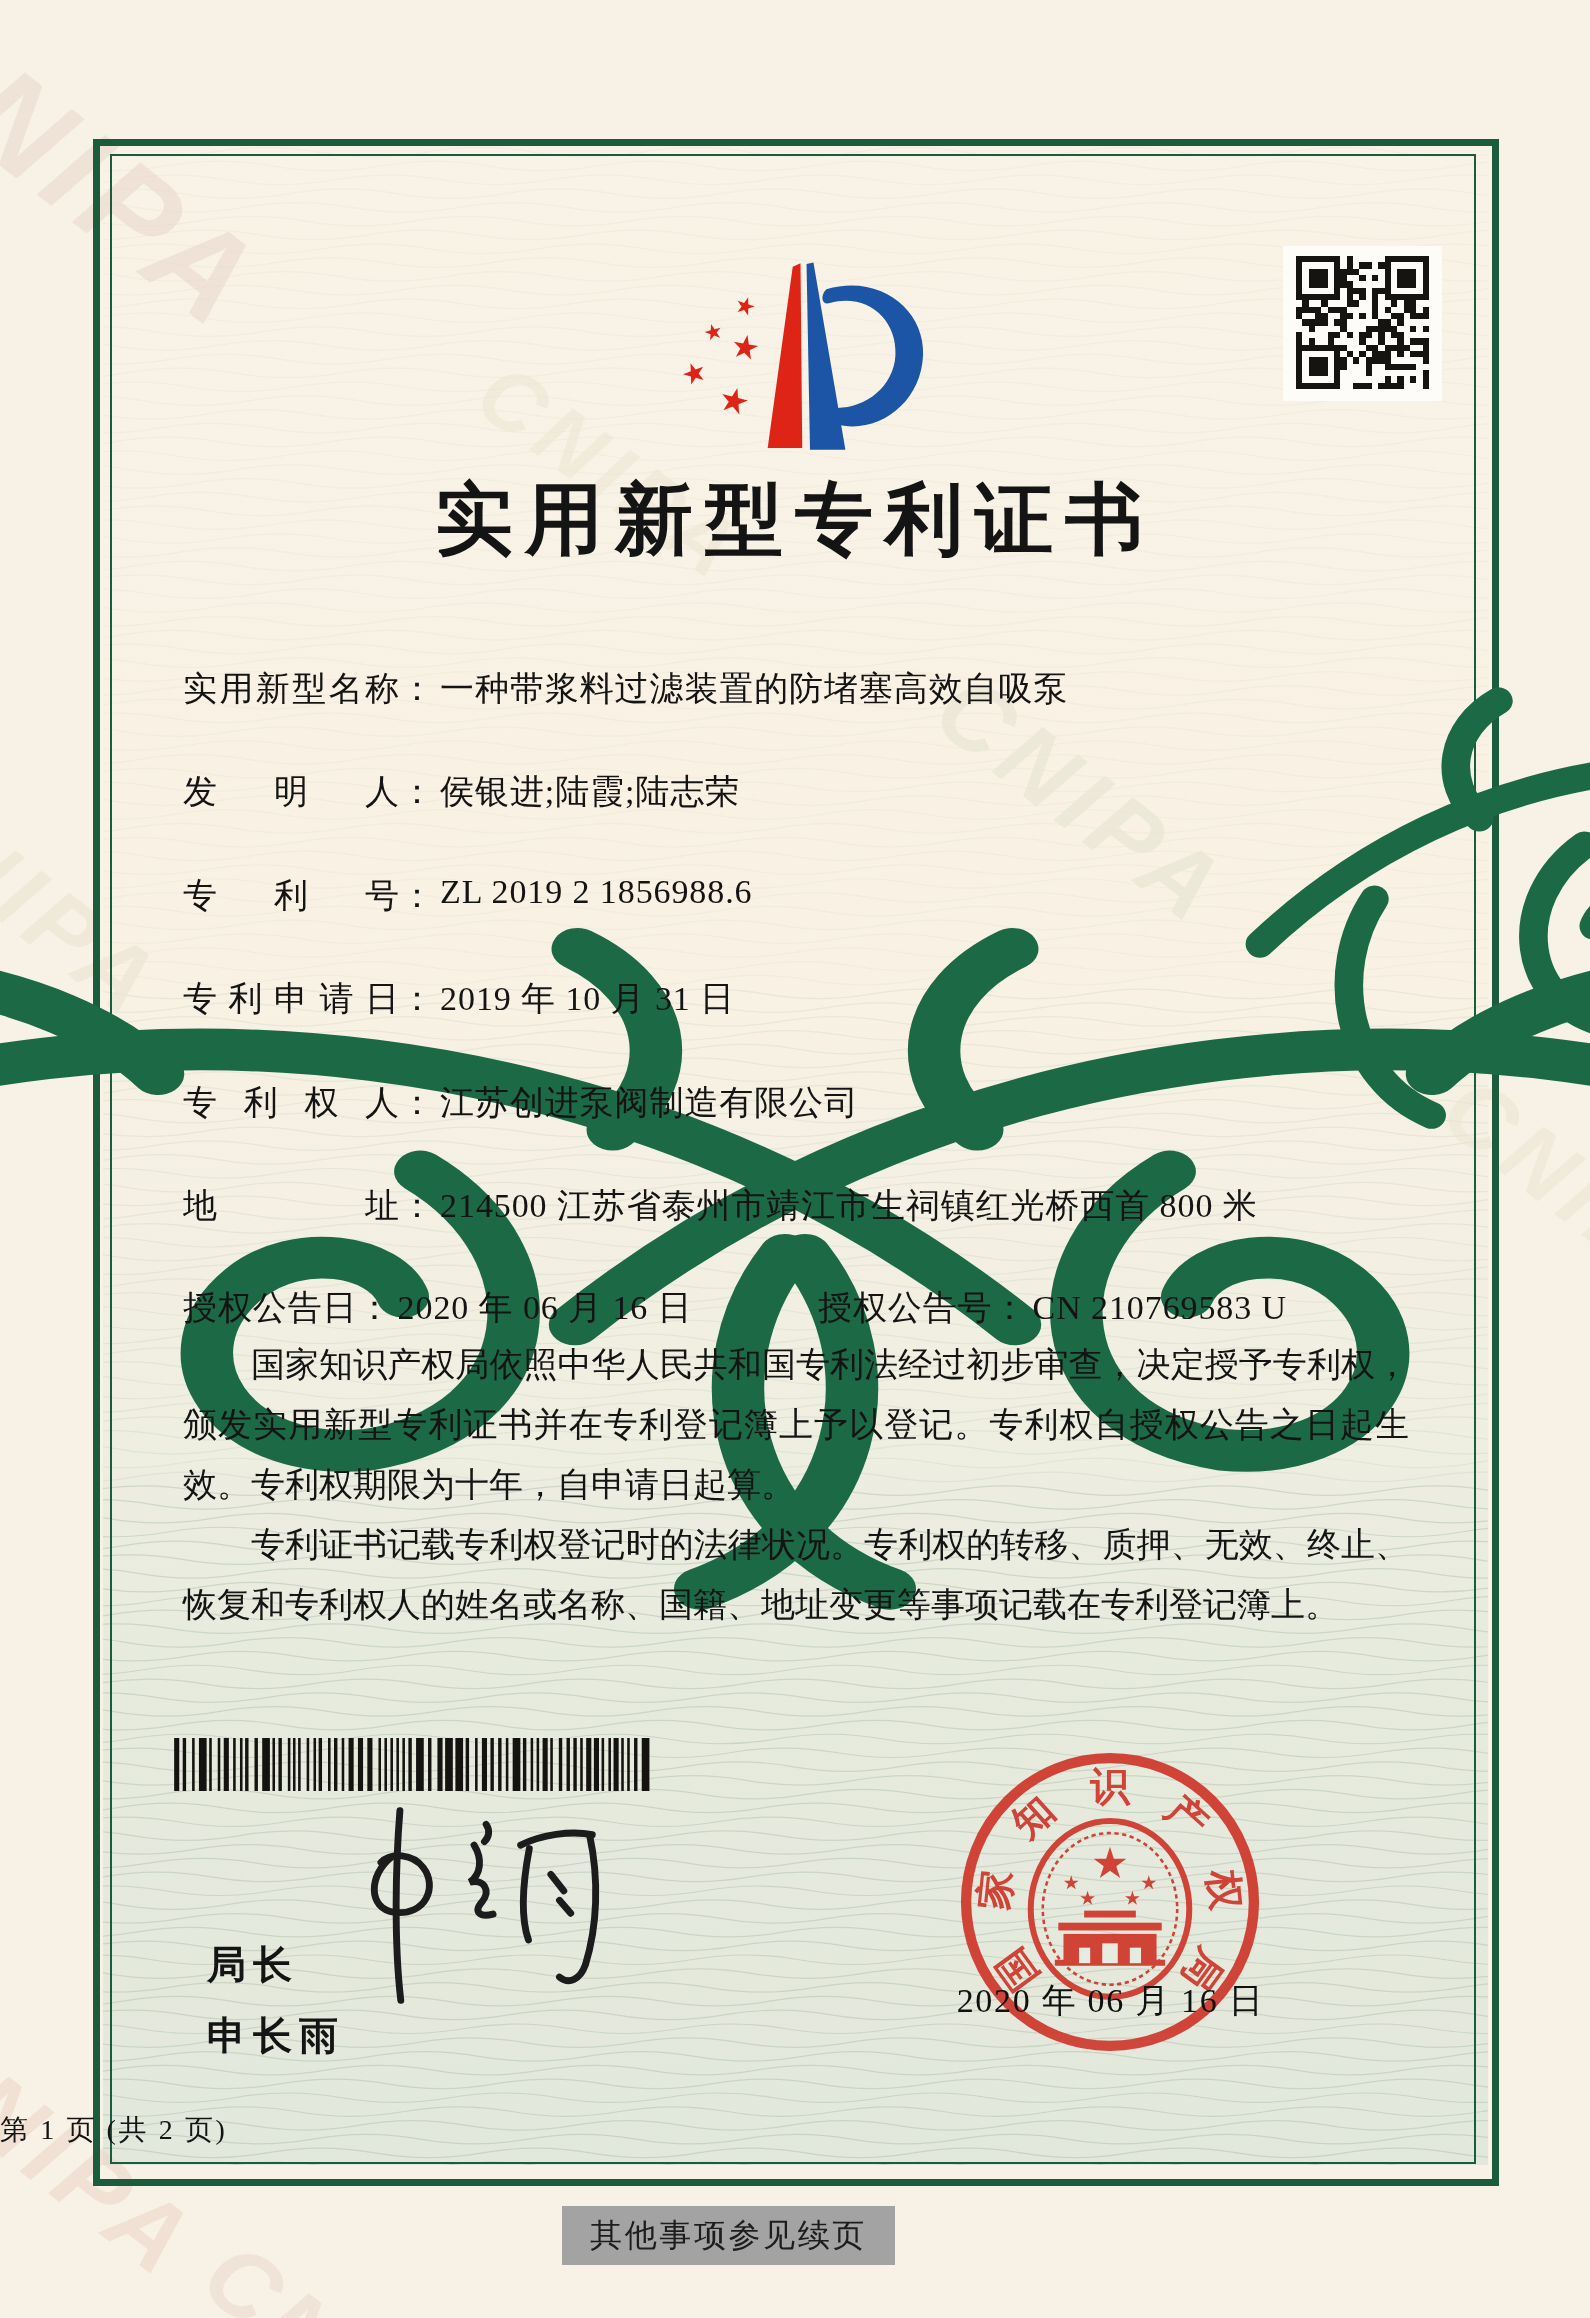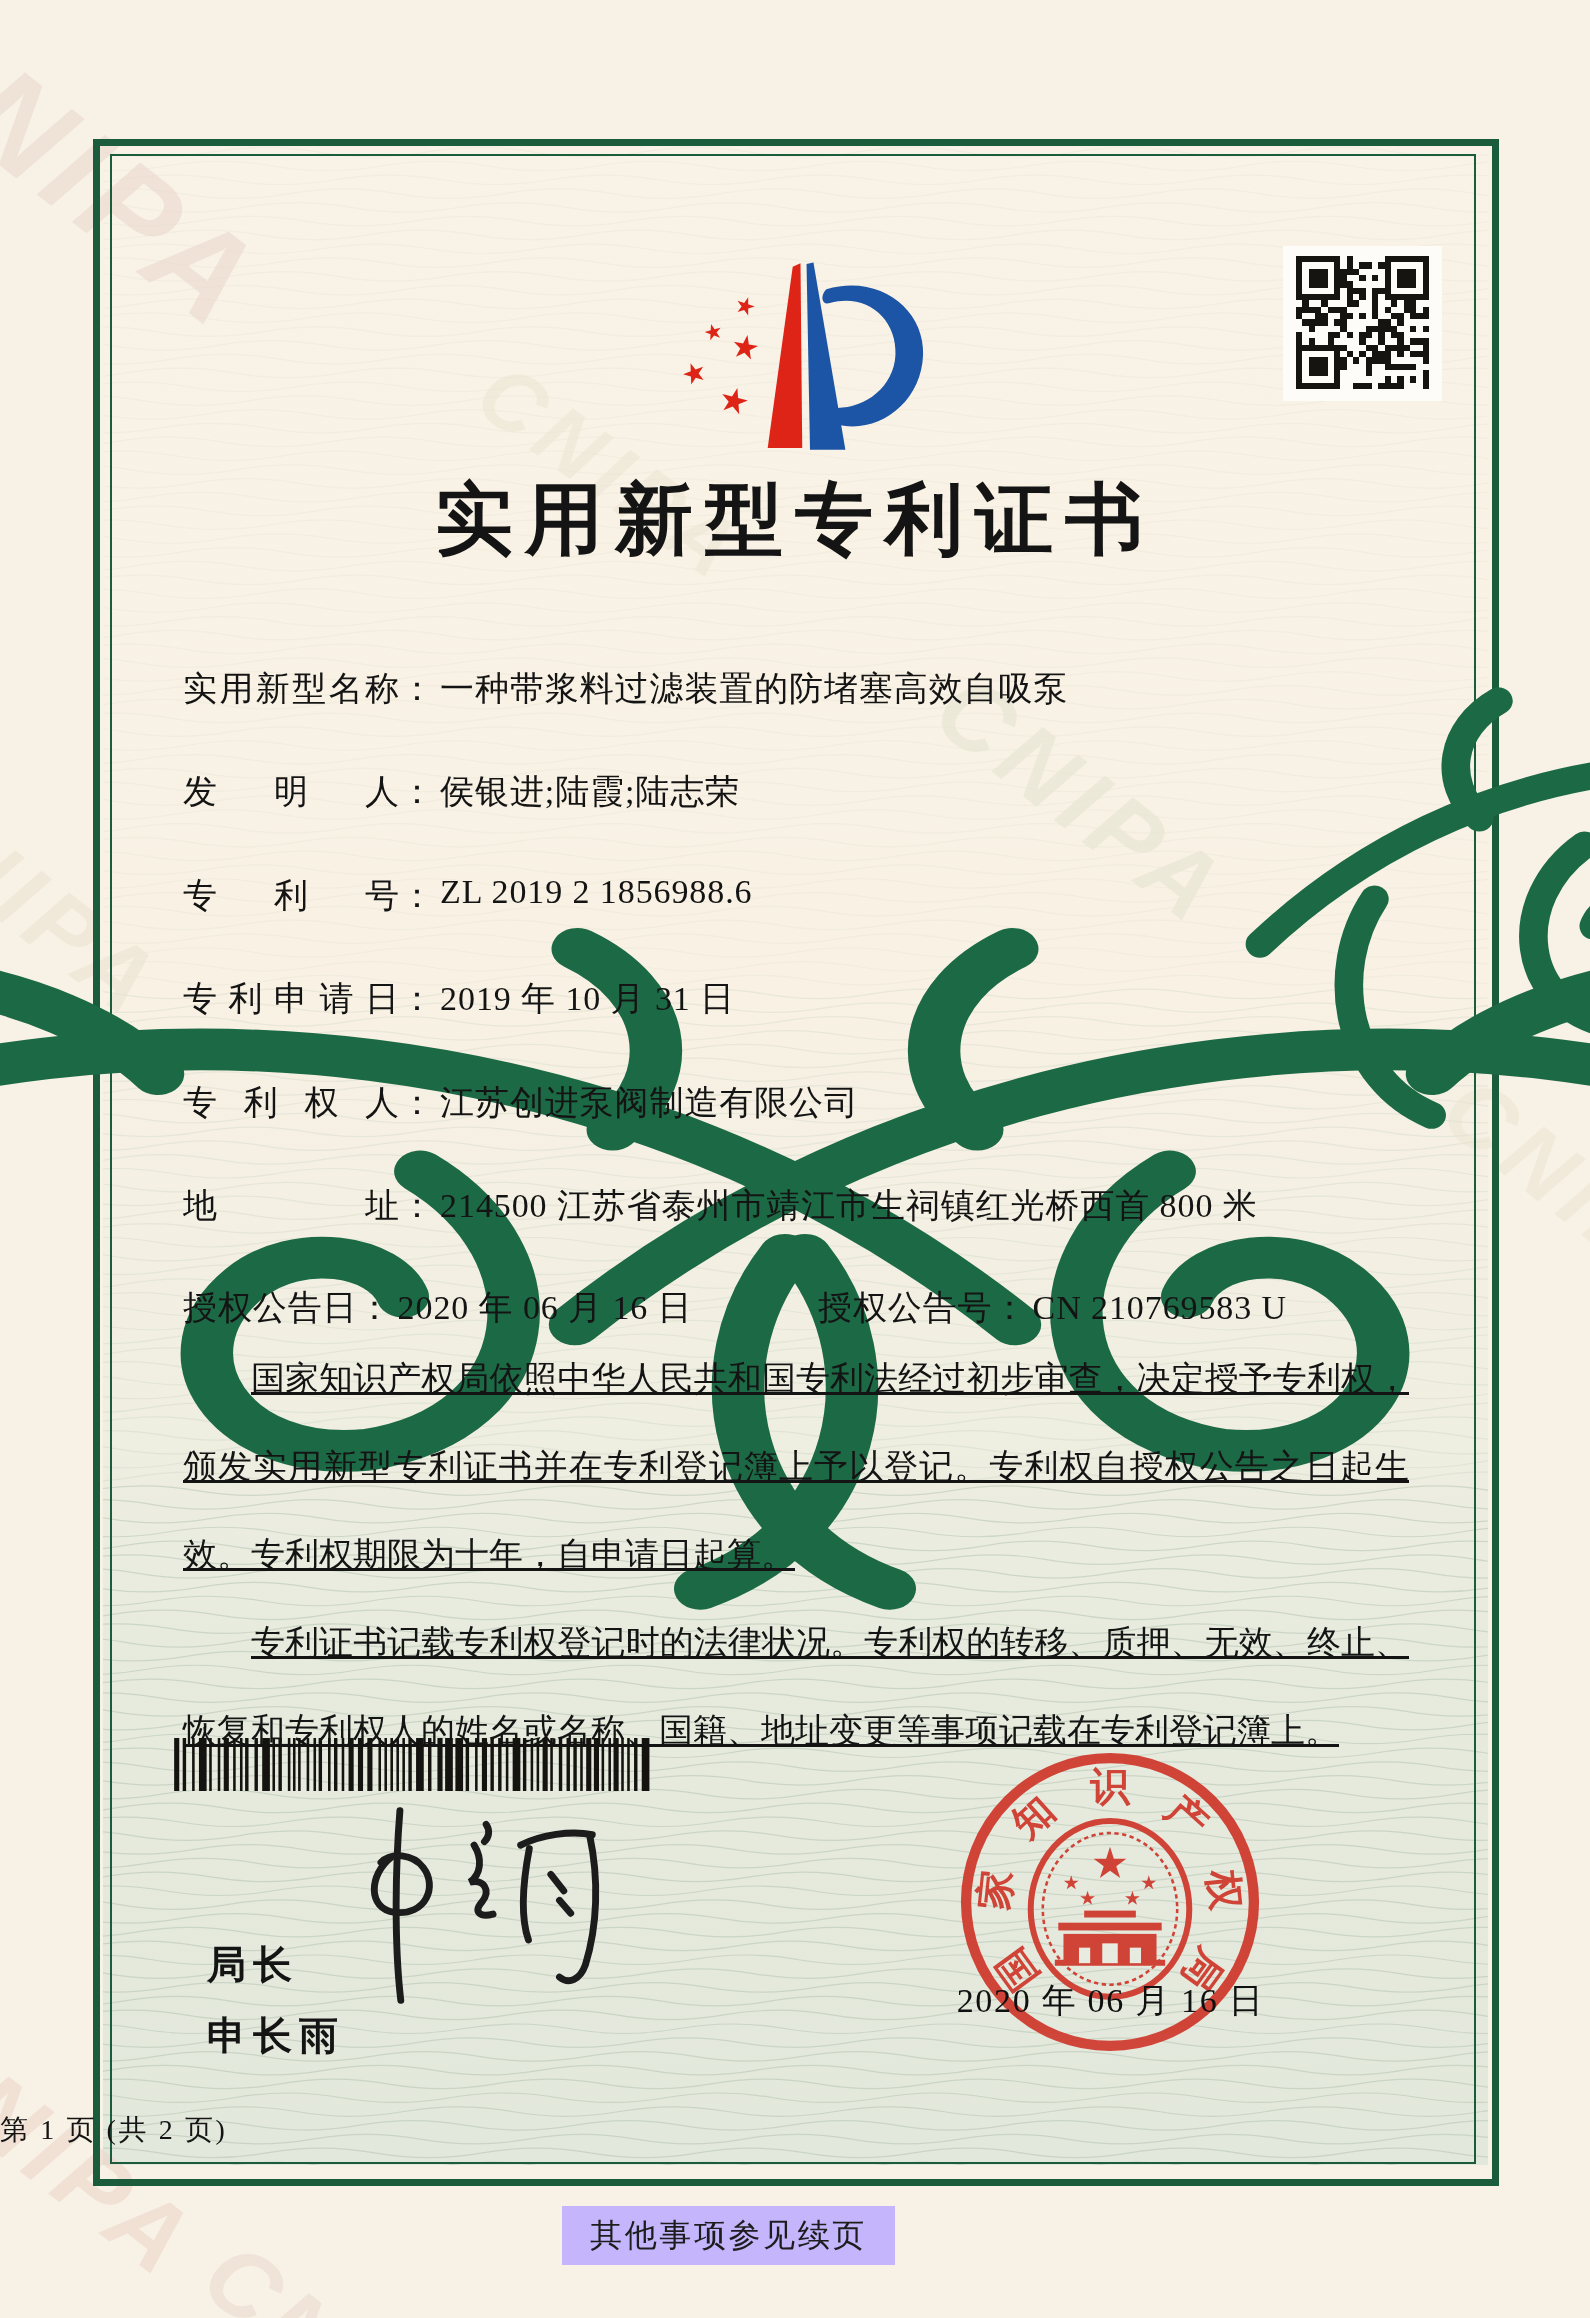--- a/index.html
+++ b/index.html
@@ -19,35 +19,35 @@
   .logo{position:absolute;left:671px;top:252px;width:259px;height:209px;z-index:5;}
   .qr-wrap{position:absolute;left:1283px;top:246px;width:159px;height:155px;background:#fdfcf8;z-index:5;}
   .qr-wrap svg{position:absolute;left:13px;top:10.3px;}
   .title{position:absolute;left:0;top:468px;width:1590px;text-align:center;font-size:78px;font-weight:bold;
          letter-spacing:12px;z-index:5;}
   .field-row{position:absolute;left:183px;font-size:34px;letter-spacing:0.9px;display:flex;z-index:5;white-space:nowrap;}
   .row-label{display:inline-block;width:217px;text-align:justify;text-align-last:justify;}
   .row-label-plain{display:inline-block;}
   .row-colon{display:inline-block;margin-right:5.2px;}
   .grant-right{position:absolute;left:635px;top:0;display:flex;white-space:nowrap;align-items:center;}
-  .paras{position:absolute;left:183px;top:1335px;width:1226px;font-size:34px;line-height:88px;
-         text-align:justify;z-index:5;text-decoration:underline;}
+  .paras{position:absolute;left:183px;top:1335px;width:1226px;font-size:34px;line-height:60px;
+         text-align:justify;z-index:5;}
   .paras p{margin:0;text-indent:2em;}
   .barcode{position:absolute;left:172px;top:1738px;z-index:5;}
   .director-title{position:absolute;left:207px;top:1938px;font-size:39px;letter-spacing:7px;
       font-family:Liberation Mono, monospace;font-weight:600;z-index:5;}
   .director-name{position:absolute;left:207px;top:2009px;font-size:39px;letter-spacing:7px;
       font-family:"Liberation Sans","DejaVu Sans",sans-serif;font-weight:600;z-index:5;}
   .signature{position:absolute;left:343px;top:1795px;z-index:6;}
   .seal{position:absolute;left:948px;top:1740px;width:324px;height:324px;z-index:7;}
   .seal-date{position:absolute;left:938px;top:1978px;width:345px;text-align:center;font-size:34px;
       letter-spacing:1.7px;color:#101010;z-index:8;}
   .page-footer{position:absolute;left:0;top:2111px;width:1431px;font-size:28px;
       letter-spacing:2.6px;z-index:5;}
-  .note-strip{position:absolute;left:562px;top:2206px;width:333px;height:59px;background:#c4b5fd;
+  .note-strip{position:absolute;left:562px;top:2206px;width:333px;height:59px;background:#a3a3a3;
       text-align:center;line-height:59px;font-size:32px;letter-spacing:2.6px;color:#1d1d1d;z-index:5;}
 </style>
 </head>
 <body>
 
 <div class="page">
 
   <div class="inner-area">
     <svg id="waves" width="1385" height="2018" viewBox="0 0 1606 2340">
         <path d="M-250,6 q 62.5 11 125 0 q 62.5 -11 125 0 q 62.5 11 125 0 q 62.5 -11 125 0 q 62.5 11 125 0 q 62.5 -11 125 0 q 62.5 11 125 0 q 62.5 -11 125 0 q 62.5 11 125 0 q 62.5 -11 125 0 q 62.5 11 125 0 q 62.5 -11 125 0 q 62.5 11 125 0 q 62.5 -11 125 0 q 62.5 11 125 0 q 62.5 -11 125 0 q 62.5 11 125 0 q 62.5 -11 125 0" fill="none" stroke="#9cb29a" stroke-width="1.4" opacity="0.07"></path>

